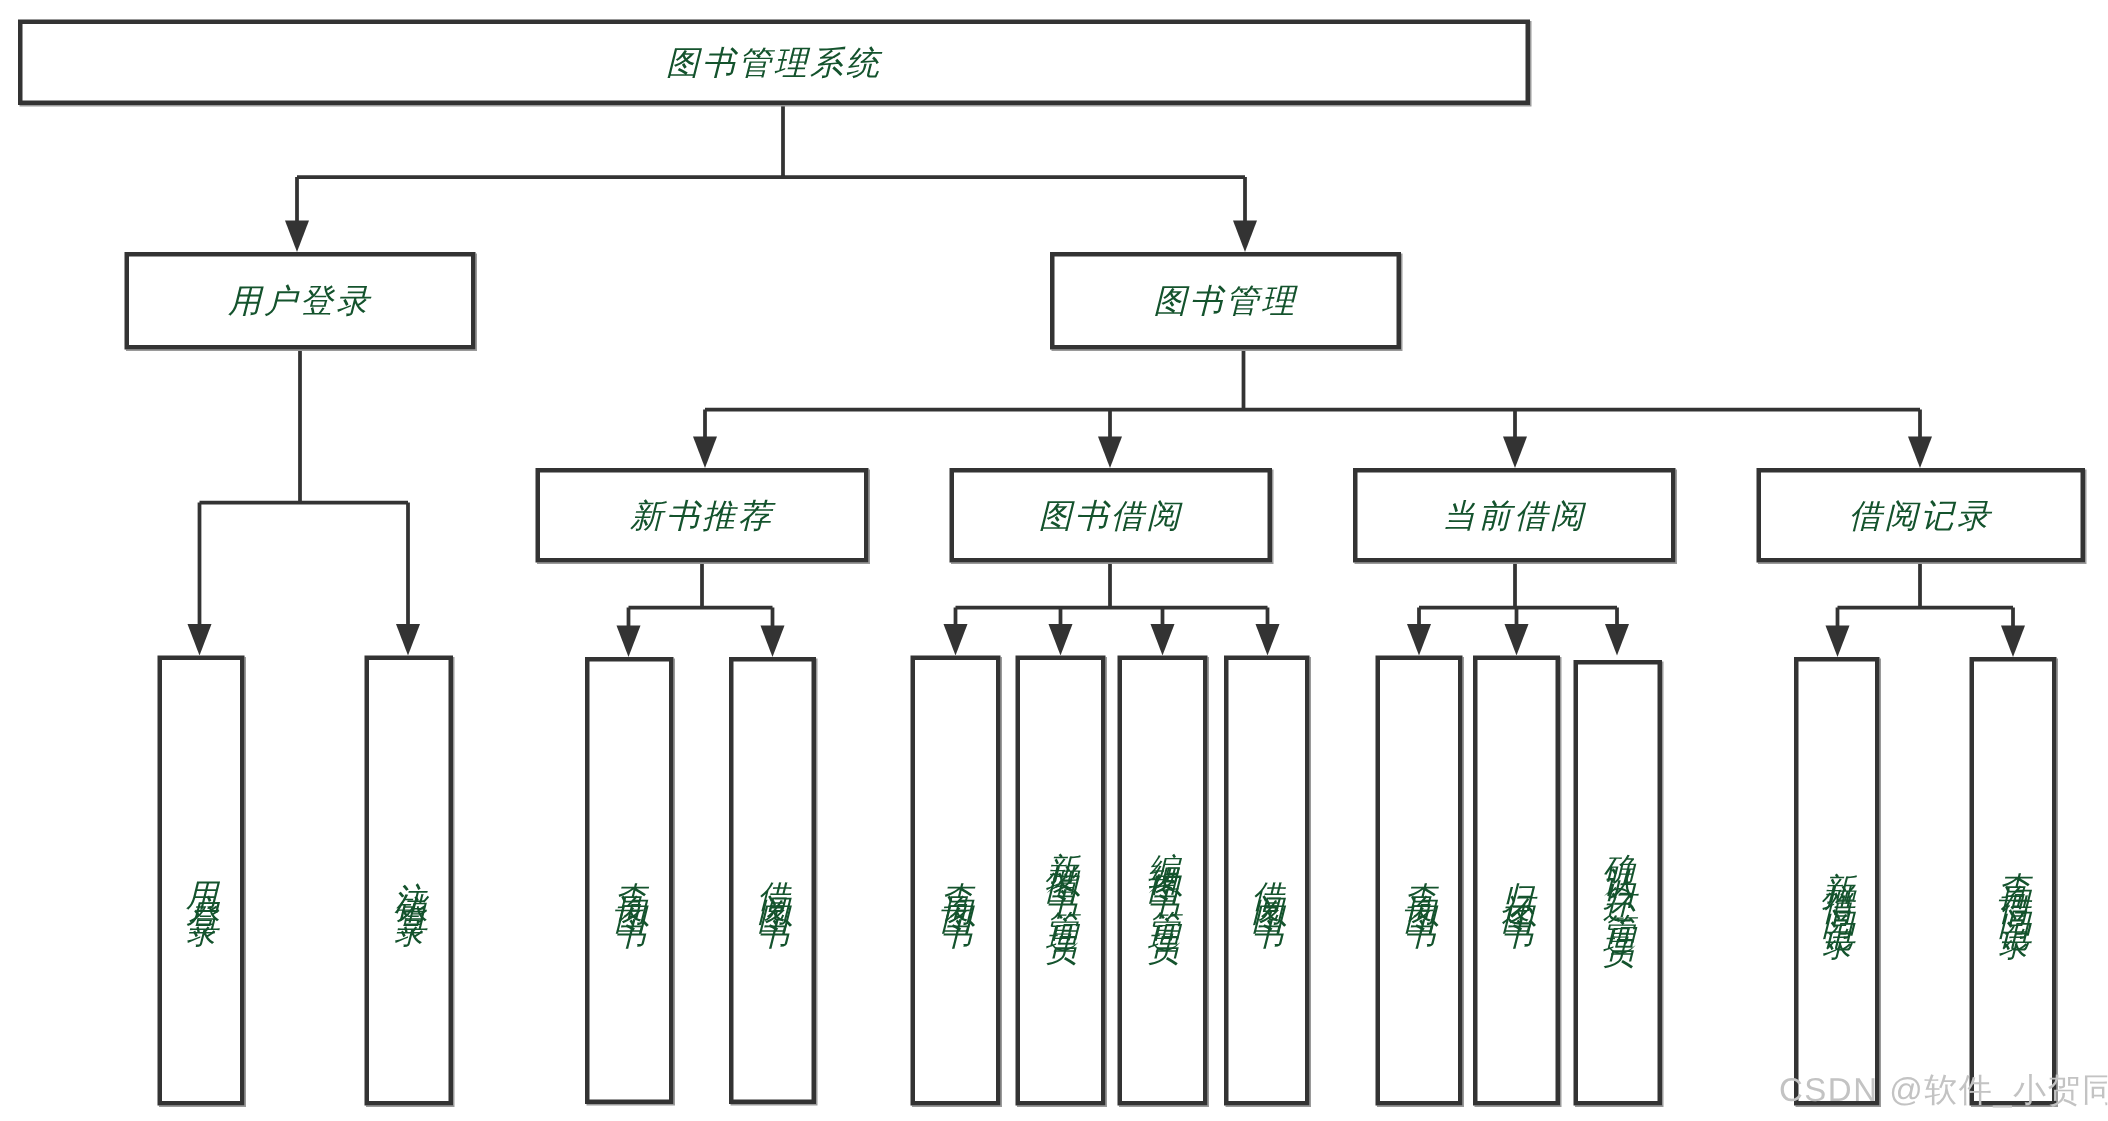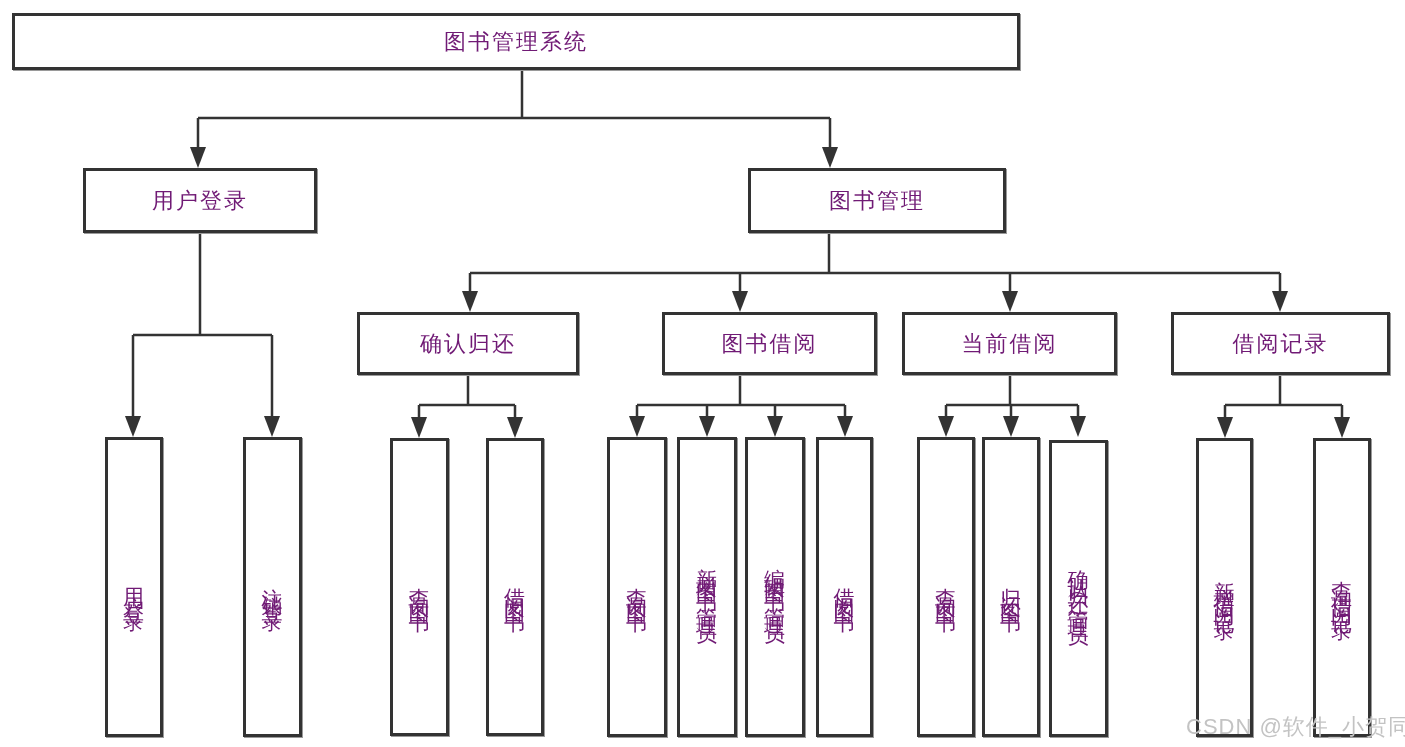--- a/index.html
+++ b/index.html
@@ -23,22 +23,23 @@
   }
   .node {
     position: absolute;
     box-sizing: border-box;
     background: #ffffff;
     border: 3px solid #333333;
     box-shadow: 1px 1px 0 #9a9a9a;
     display: flex;
     align-items: center;
     justify-content: center;
-    color: #701a75;
+    color: #14532d;
     text-align: center;
+    font-style: italic;
   }
   .h-node {
     font-size: 22px;
     letter-spacing: 2px;
     white-space: nowrap;
   }
   .v-node {
     font-size: 21px;
     writing-mode: vertical-rl;
     text-orientation: upright;
@@ -97,24 +98,24 @@
       <polygon points="1003,416 1019,416 1011,437"></polygon>
       <polygon points="1070,416 1086,416 1078,437"></polygon>
       <polygon points="1217,417 1233,417 1225,438"></polygon>
       <polygon points="1334,417 1350,417 1342,438"></polygon>
     </g>
   </svg>
 
   <div class="node h-node" style="left:12px; top:13px; width:1008px; height:57px;">图书管理系统</div>
 
   <div class="node h-node" style="left:83px; top:168px; width:234px; height:65px;">用户登录</div>
-  <div class="node h-node" style="left:748px; top:168px; width:258px; height:65px;">图书管理</div>
+  <div class="node h-node" style="left:700px; top:168px; width:234px; height:65px;">图书管理</div>
 
-  <div class="node h-node" style="left:357px; top:312px; width:222px; height:63px;">确认归还</div>
-  <div class="node h-node" style="left:633px; top:312px; width:215px; height:63px;margin-left:29px;">图书借阅</div>
+  <div class="node h-node" style="left:357px; top:312px; width:222px; height:63px;">新书推荐</div>
+  <div class="node h-node" style="left:633px; top:312px; width:215px; height:63px;">图书借阅</div>
   <div class="node h-node" style="left:902px; top:312px; width:215px; height:63px;text-align:right;">当前借阅</div>
   <div class="node h-node" style="left:1171px; top:312px; width:219px; height:63px;">借阅记录</div>
 
   <div class="node v-node" style="left:105px; top:437px; width:58px; height:300px;">用户登录</div>
   <div class="node v-node" style="left:243px; top:437px; width:59px; height:300px;">注销登录</div>
 
   <div class="node v-node" style="left:390px; top:438px; width:59px; height:298px;">查询图书</div>
   <div class="node v-node" style="left:486px; top:438px; width:58px; height:298px;">借阅图书</div>
 
   <div class="node v-node" style="left:607px; top:437px; width:60px; height:300px;">查询图书</div>

